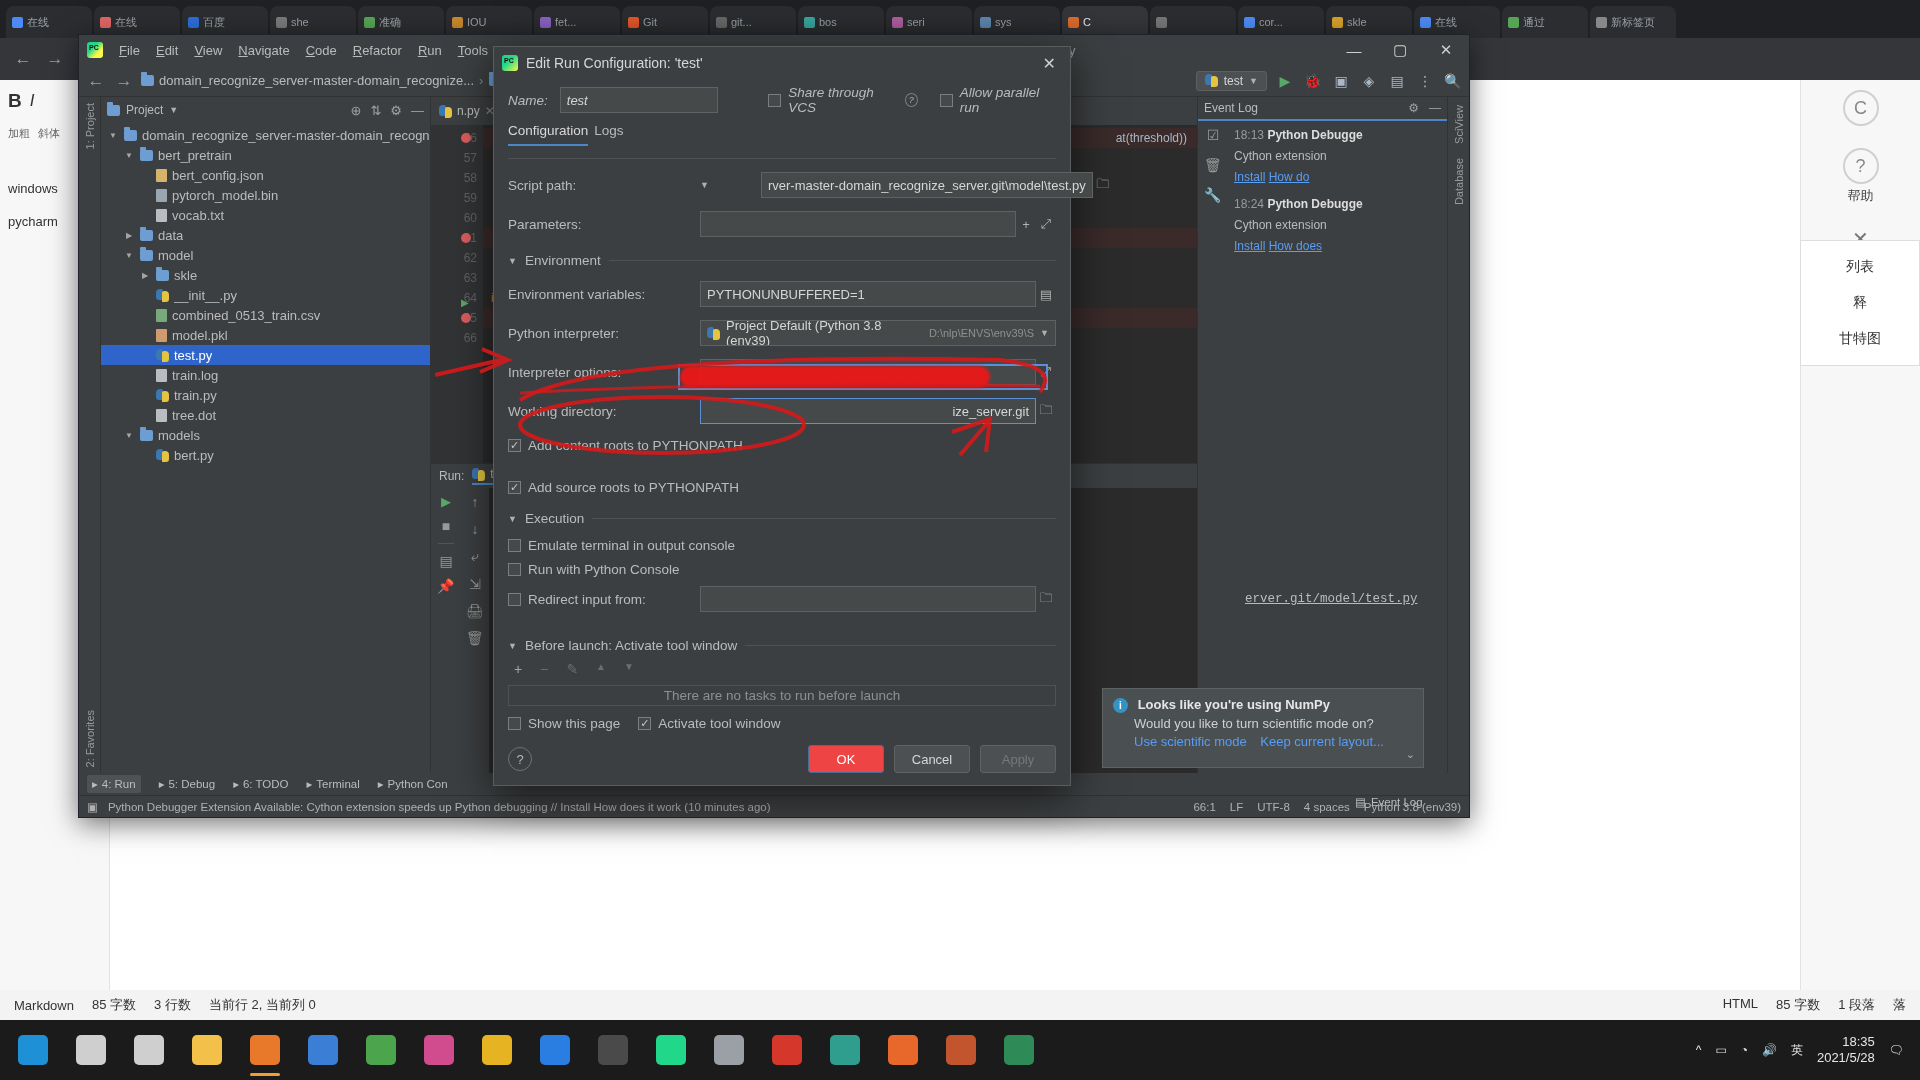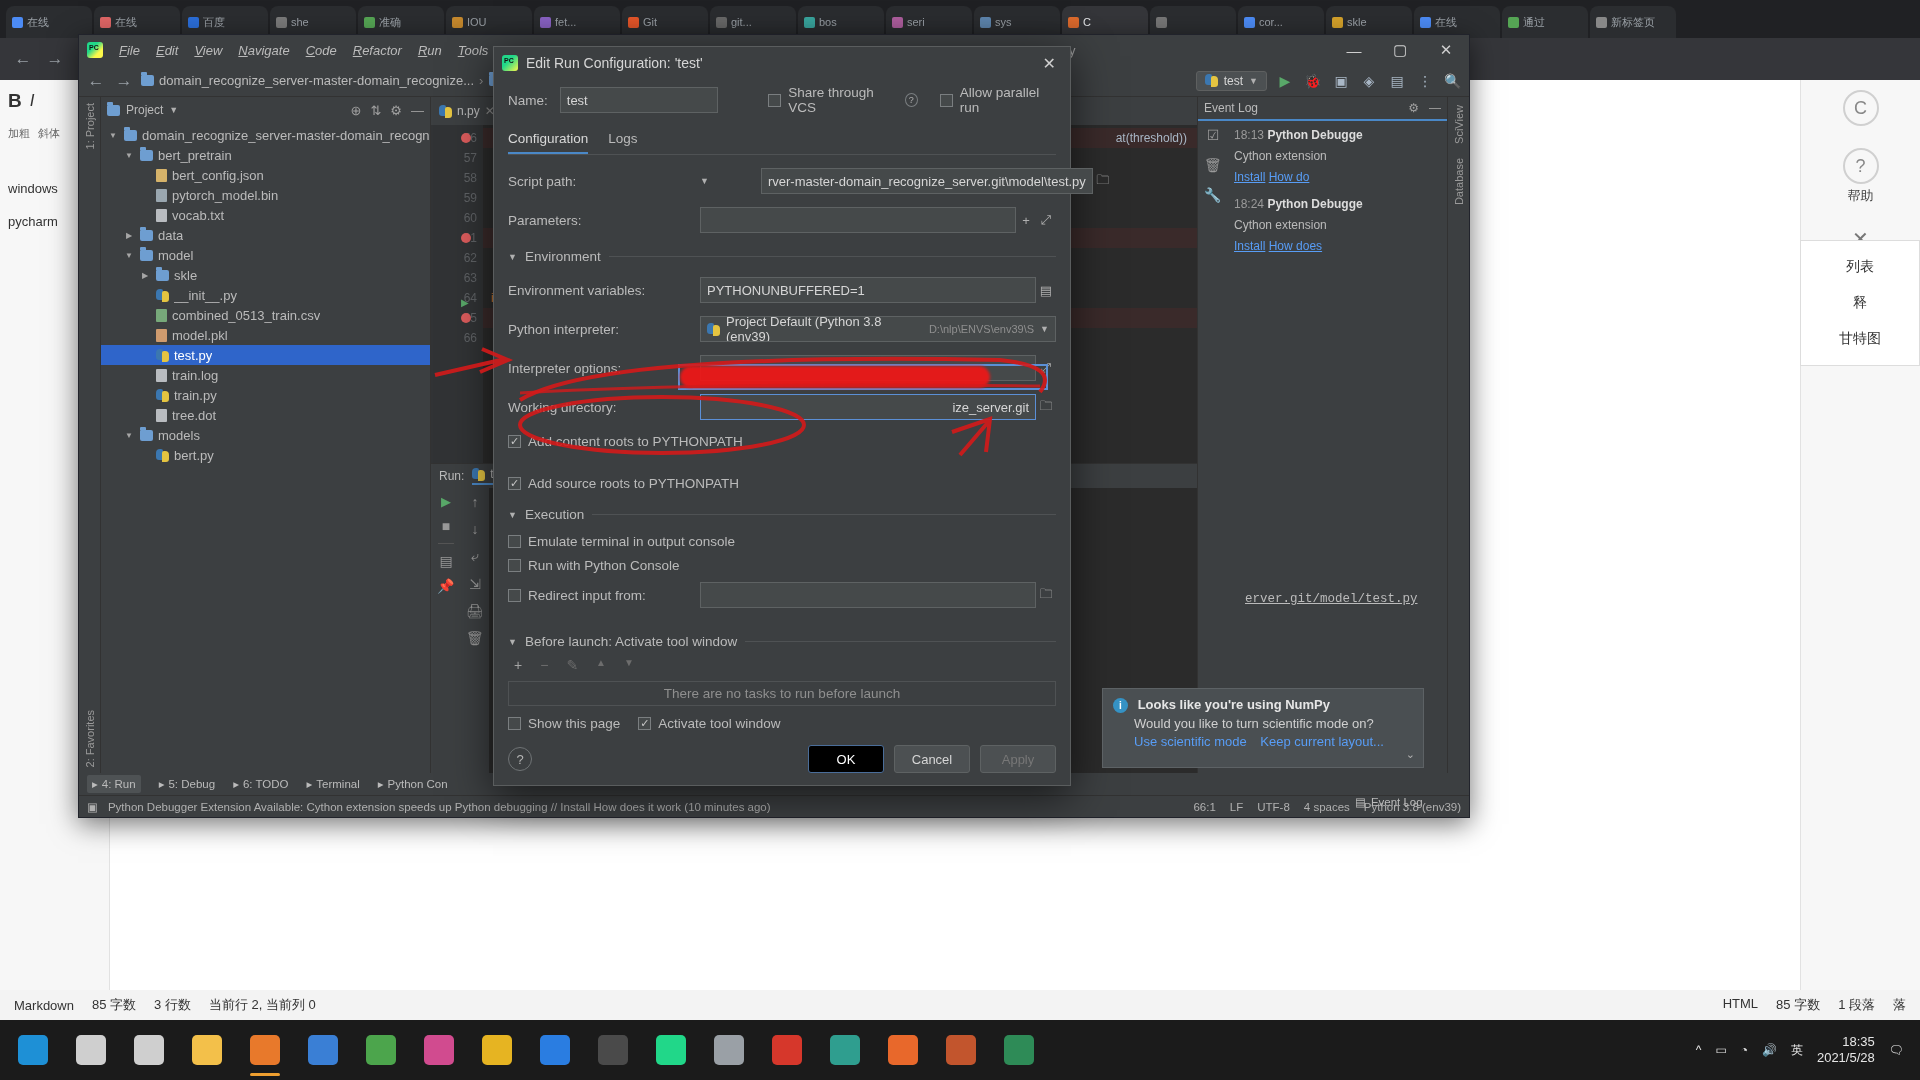--- a/index.html
+++ b/index.html
@@ -188,41 +188,41 @@
     position: absolute; left: 493px; top: 46px; width: 578px; height: 740px;
     background: #3c3f41; border: 1px solid #5a5d5e;
     box-shadow: 0 10px 40px rgba(0,0,0,.6);
     display: flex; flex-direction: column; z-index: 40;
   }
   #dlg-title { height: 32px; display: flex; align-items: center; gap: 8px; padding: 0 8px; font-size: 14px; color: #d6d6d6;}
   #dlg-title .x { margin-left: auto; font-size: 16px; color: #cfcfcf; padding: 0 6px; }
   .dlg-logo { width: 16px; height: 16px; border-radius: 3px; background: linear-gradient(135deg,#21d789 40%,#fcf84a 100%); position: relative; flex: 0 0 16px;}
   .dlg-logo::after{content:"PC"; position:absolute; left:2px; top:2px; font-size:7px; color:#111; font-weight:bold;}
   #dlg-body { flex: 1; padding: 0 14px; display: flex; flex-direction: column; min-height: 0; }
-  .row-name { display: flex; align-items: center; gap: 12px; margin-top: 6px; }
+  .row-name { display: flex; align-items: center; gap: 12px; margin-top: 6px; font-style: italic; }
   .lbl { color: #bbbbbb; font-size: 13.5px; }
   .tfield { background: #45494a; border: 1px solid #5e6263; color: #d6d6d6; height: 26px; padding: 0 6px; font-size: 13px; display: flex; align-items: center; }
   #name-field { width: 166px; }
   .cb { width: 13px; height: 13px; border: 1px solid #7a7e80; background: #45494a; display: inline-flex; align-items: center; justify-content: center; font-size: 11px; color: #c8c8c8; flex: 0 0 13px;}
   .cb.checked::after { content: "✓"; }
   .cbrow { display: flex; align-items: center; gap: 7px; font-size: 13.5px; color: #bbb; }
-  #dlg-tabs { display: flex; gap: 20px; margin-top: 16px; border-bottom: 1px solid #4f5254; padding-bottom: 0; }
+  #dlg-tabs { display: flex; gap: 6px; margin-top: 8px; border-bottom: 1px solid #4f5254; padding-bottom: 12px; }
   .dtab { font-size: 13.5px; color: #bbb; padding-bottom: 6px; }
   .dtab.active { color: #d8d8d8; border-bottom: 2px solid #4a88c7; }
   .frow { display: flex; align-items: center; margin-top: 13px; gap: 30px; }
   .frow .lbl { width: 162px; flex: 0 0 162px; }
   .fctl { flex: 1; display: flex; align-items: center; }
   .fctl .tfield { flex: 1; }
   .btn-ic { width: 20px; height: 26px; display: flex; align-items: center; justify-content: center; color: #b0b0b0; font-size: 13px; }
   .sect { display: flex; align-items: center; gap: 8px; margin-top: 16px; color: #bbb; font-size: 13.5px; }
   .sect .ln { flex: 1; height: 1px; background: #4f5254; }
   .caret { font-size: 9px; color: #b0b0b0; }
   #dlg-bottom { padding: 10px 14px 12px; display: flex; align-items: center; gap: 10px; }
   .btn { height: 28px; min-width: 76px; border-radius: 3px; font-size: 13px; display: flex; align-items: center; justify-content: center; border: 1px solid #5e6263; background: #4c5052; color: #d6d6d6; }
-  .btn.primary { background: #000000; border-color: #4a6d99; color: #fff; margin-left: 32px; }
+  .btn.primary { background: #ef4444; border-color: #4a6d99; color: #fff; margin-left: 32px; }
   .btn.disabled { color: #777; }
   .help-btn { width: 24px; height: 24px; border-radius: 50%; border: 1px solid #6f7375; display:flex; align-items:center; justify-content:center; color:#b5b5b5; font-size: 13px; }
   #nolaunch { flex: 1; border: 1px solid #4f5254; background: #3c3f41; display: flex; align-items: center; justify-content: center; color: #8f8f8f; font-size: 13.5px; margin-top: 8px; min-height: 0;}
 
   
   .ann { position: absolute; pointer-events: none; z-index: 50; }
   #redbar {
     left: 680px; top: 366px; width: 310px; height: 22px;
     background: #f01717; border-radius: 11px; filter: blur(1.4px); opacity: .93;
   }
@@ -375,21 +375,21 @@
     <div>列表</div>
     <div>释</div>
     <div>甘特图</div>
   </div>
 </div>
 
 <div id="ide">
 
   <div id="ide-titlebar">
     <div id="ide-logo"></div>
-    <div id="menubar" style="display: flex; font-style: italic;">
+    <div id="menubar" style="display: flex;">
         <span class="menu-item"><u>F</u>ile</span>
         <span class="menu-item"><u>E</u>dit</span>
         <span class="menu-item"><u>V</u>iew</span>
         <span class="menu-item"><u>N</u>avigate</span>
         <span class="menu-item"><u>C</u>ode</span>
         <span class="menu-item"><u>R</u>efactor</span>
         <span class="menu-item"><u>R</u>un</span>
         <span class="menu-item"><u>T</u>ools</span>
         <span class="menu-item"><u>V</u>CS</span>
         <span class="menu-item"><u>W</u>indow</span>

